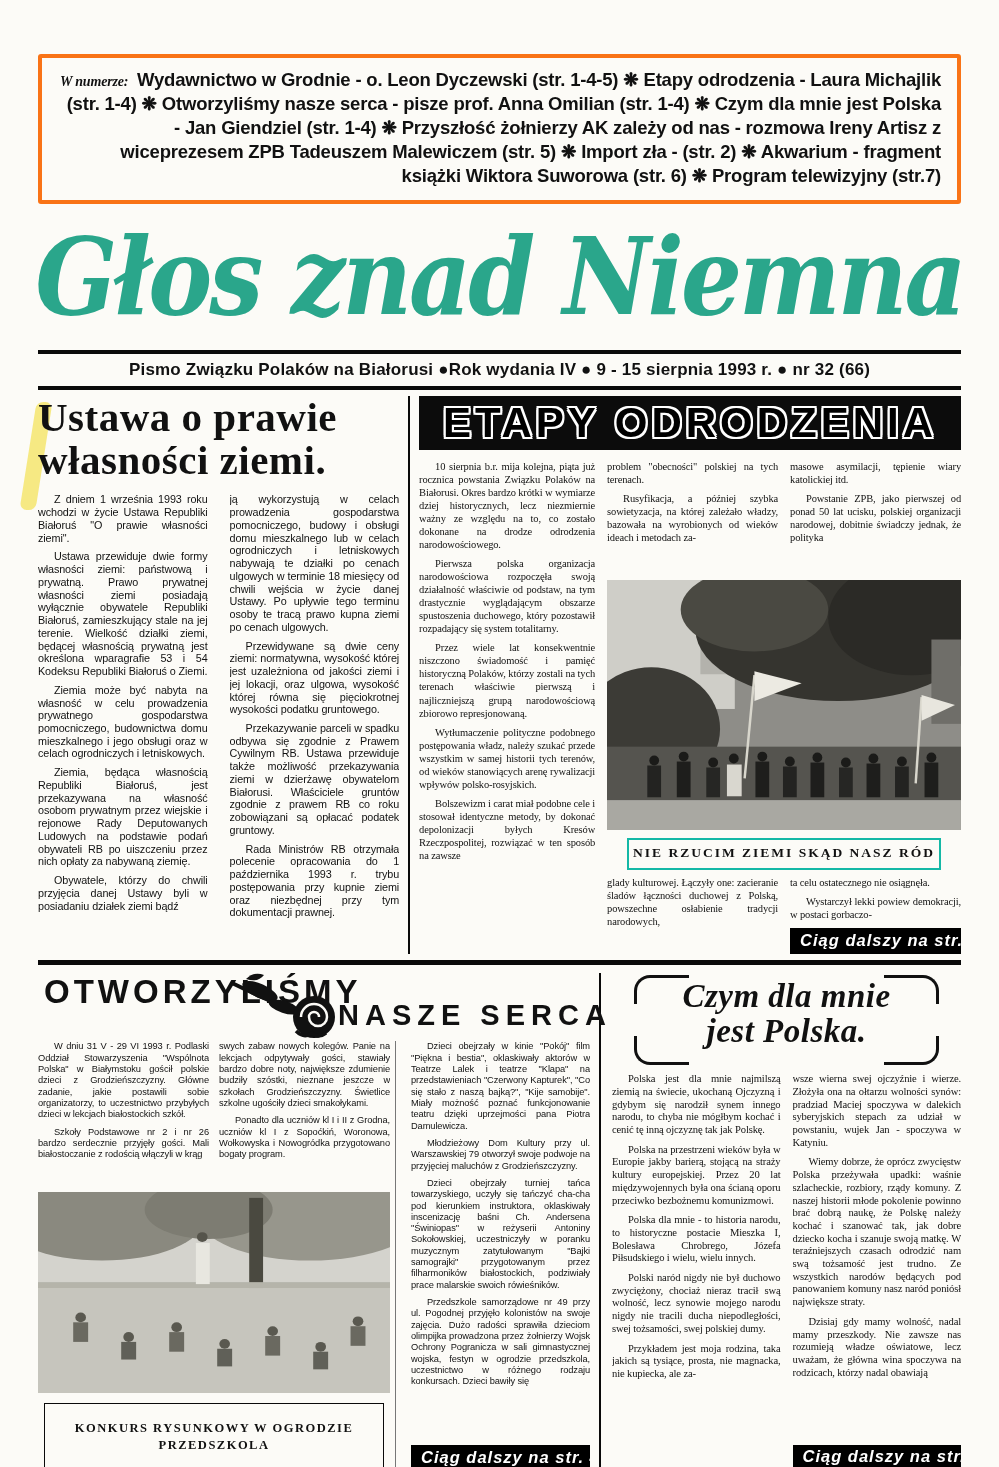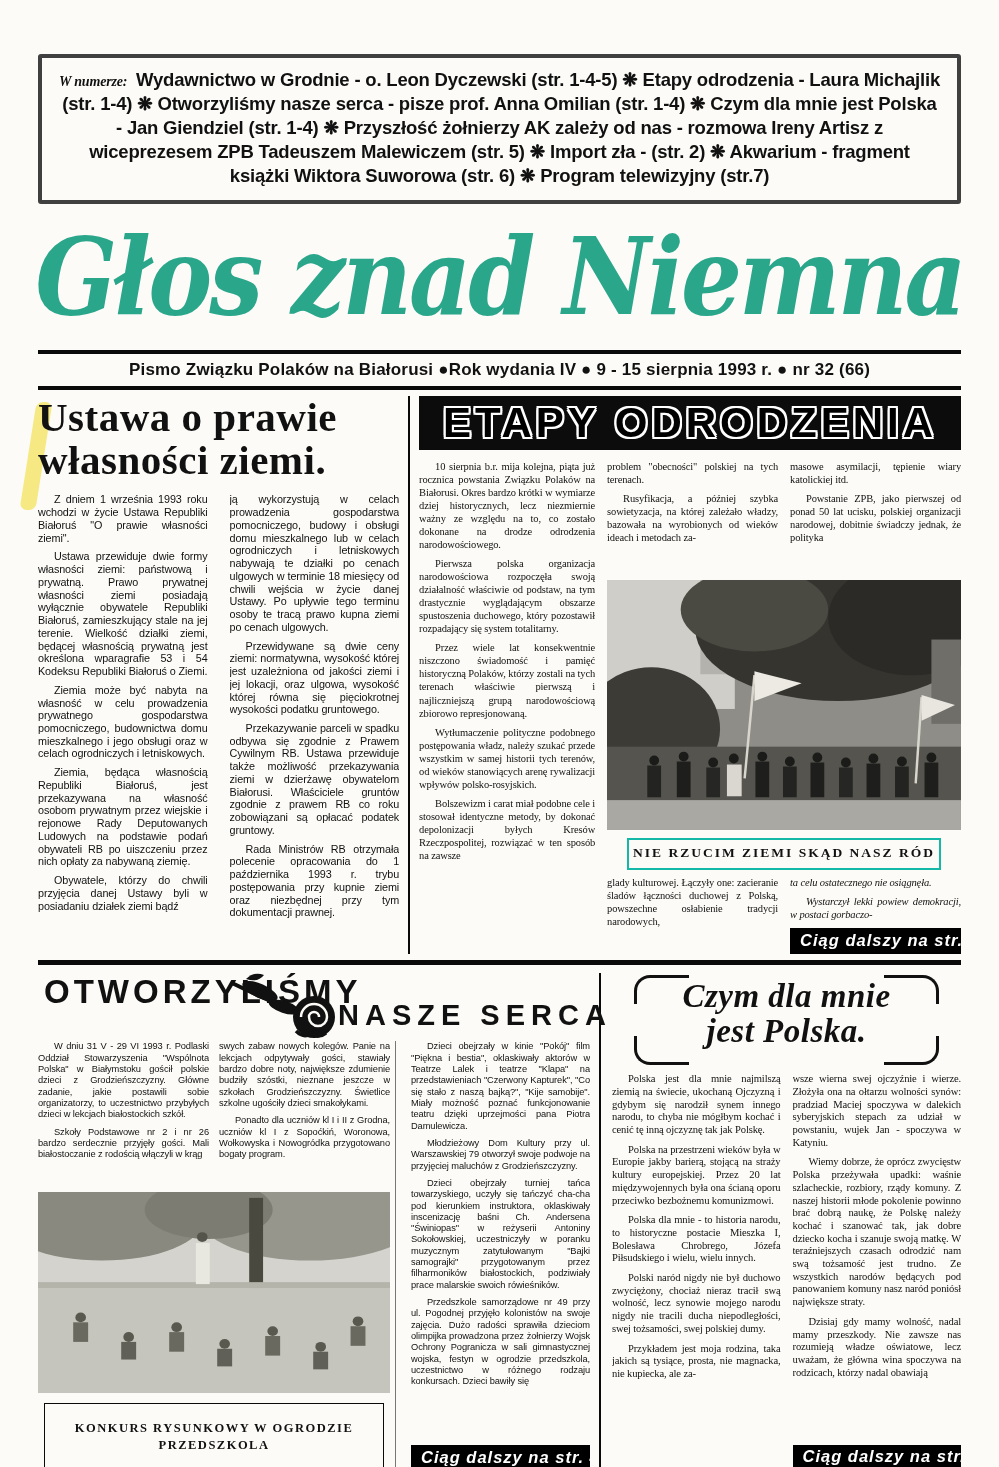--- a/index.html
+++ b/index.html
@@ -5,24 +5,24 @@
   html,body { margin:0; padding:0; background:#e8e8e4; }
   .page {
     position:relative; width:999px; height:1467px; margin:0 auto;
     background:#fcfbf7; overflow:hidden; color:#111;
     font-family:"Liberation Serif", serif;
   }
   .inner { margin:0 38px; }
 
   
   .summary-box {
-    margin-top:54px; border:4px solid #404040; border-radius:3px;
+    margin-top:54px; border:4px solid #f97316; border-radius:3px;
     padding:10px 16px 12px;
     font-family:"Liberation Sans", sans-serif; font-weight:bold;
-    font-size:18.5px; line-height:1.3; text-align:center; letter-spacing:-0.2px;
+    font-size:18.5px; line-height:1.3; text-align:right; letter-spacing:-0.2px;
   }
   .summary-prefix { font-family:"Liberation Serif", serif; font-style:italic; font-weight:bold; font-size:14px; padding-right:4px; }
 
   
   .masthead {
     height:146px; display:flex; align-items:center; justify-content:center; overflow:hidden;
   }
   .masthead-title {
     font-family:"DejaVu Serif", serif; font-style:italic; font-weight:bold;
     font-size:96px; letter-spacing:-3px; color:#2aa68b; white-space:nowrap;
@@ -80,21 +80,21 @@
   .etapy-toprow .col { flex:1; overflow:hidden; }
   .photo-frame { margin-top:2px; height:250px; overflow:hidden; background:#8e8d88; }
   .photo-frame svg { display:block; width:100%; height:100%; }
   .caption-box {
     margin:8px 20px 6px; border:2px solid #14b8a6; padding:5px 4px 6px;
     text-align:center; font-family:"Liberation Serif", serif; font-weight:bold;
     font-size:13.5px; letter-spacing:2px; white-space:nowrap; overflow:hidden;
   }
   .etapy-bottomrow { display:flex; gap:12px; flex:1; overflow:hidden; }
   .etapy-bottomrow .col { flex:1; display:flex; flex-direction:column; overflow:hidden; }
-  .etapy-bottomrow .grow { flex:1; overflow:hidden;font-style:italic; }
+  .etapy-bottomrow .grow { flex:1; overflow:hidden; }
 
   
   .bottom-articles { display:flex; margin-top:8px; height:498px; }
   .art-serca { width:552px; display:flex; flex-direction:column; }
   .serca-header { position:relative; height:64px; font-family:"Liberation Sans", sans-serif; }
   .serca-line1 {
     position:absolute; left:6px; top:0; font-weight:900; font-size:33px; letter-spacing:4px; white-space:nowrap;
   }
   .serca-line2 {
     position:absolute; left:300px; top:26px; font-weight:900; font-size:29px; letter-spacing:6px; white-space:nowrap;

